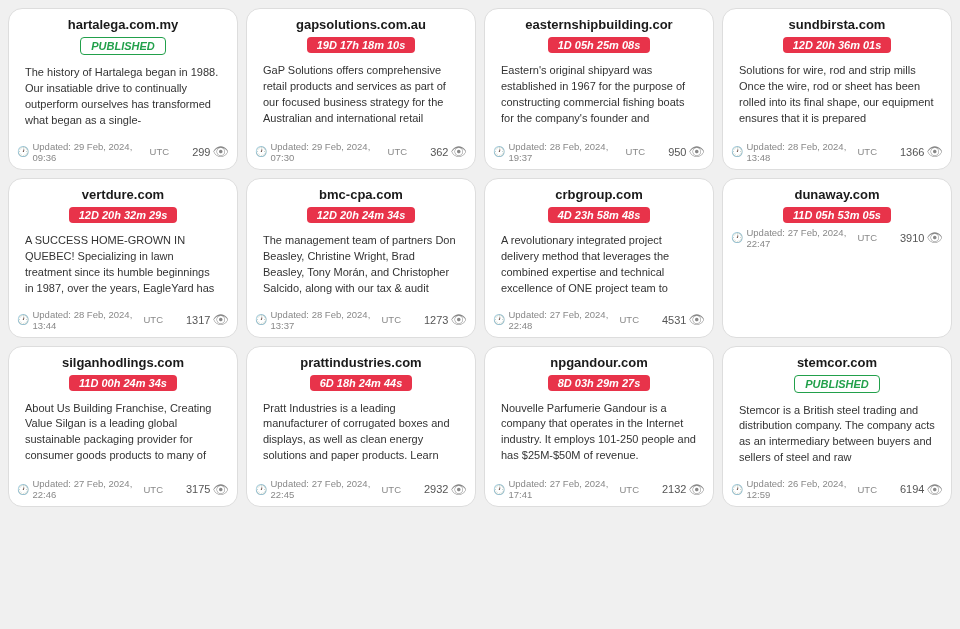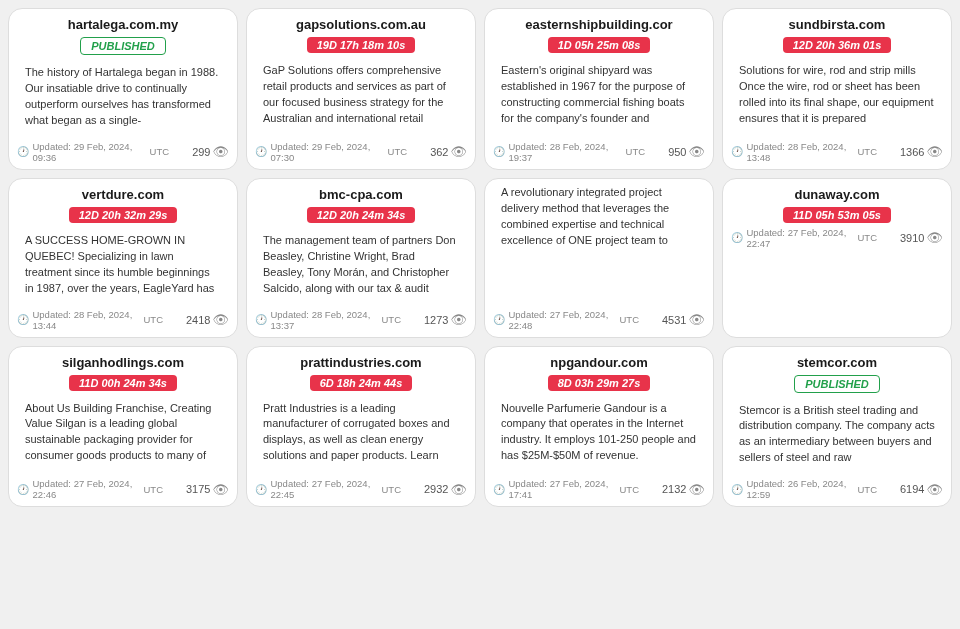--- a/index.html
+++ b/index.html
@@ -183,21 +183,21 @@
     <div class="card-body">
       <div class="card-description">A SUCCESS HOME-GROWN IN QUEBEC! Specializing in lawn treatment since its humble beginnings in 1987, over the years, EagleYard has</div>
     </div>
     <div class="footer-row">
       <div class="updated-info">
         <span class="clock-icon">🕐</span>
         <span>Updated: 28 Feb, 2024, 13:44</span>
         <span>UTC</span>
       </div>
       <div class="count-eye">
-        <span>2418</span>
+        <span>1317</span>
         <span class="eye-icon">👁</span>
       </div>
     </div>
   </div>
     <div class="card">
     <div class="card-header">
       <div class="card-title">bmc-cpa.com</div>
       <span class="status-badge status-red">12D 20h 24m 34s</span>
     </div>
     <div class="card-body">
@@ -209,20 +209,24 @@
         <span>Updated: 28 Feb, 2024, 13:37</span>
         <span>UTC</span>
       </div>
       <div class="count-eye">
         <span>1273</span>
         <span class="eye-icon">👁</span>
       </div>
     </div>
   </div>
     <div class="card">
+    <div class="card-header">
+      <div class="card-title">crbgroup.com</div>
+      <span class="status-badge status-red">4D 23h 58m 48s</span>
+    </div>
     <div class="card-body">
       <div class="card-description">A revolutionary integrated project delivery method that leverages the combined expertise and technical excellence of ONE project team to</div>
     </div>
     <div class="footer-row">
       <div class="updated-info">
         <span class="clock-icon">🕐</span>
         <span>Updated: 27 Feb, 2024, 22:48</span>
         <span>UTC</span>
       </div>
       <div class="count-eye">

